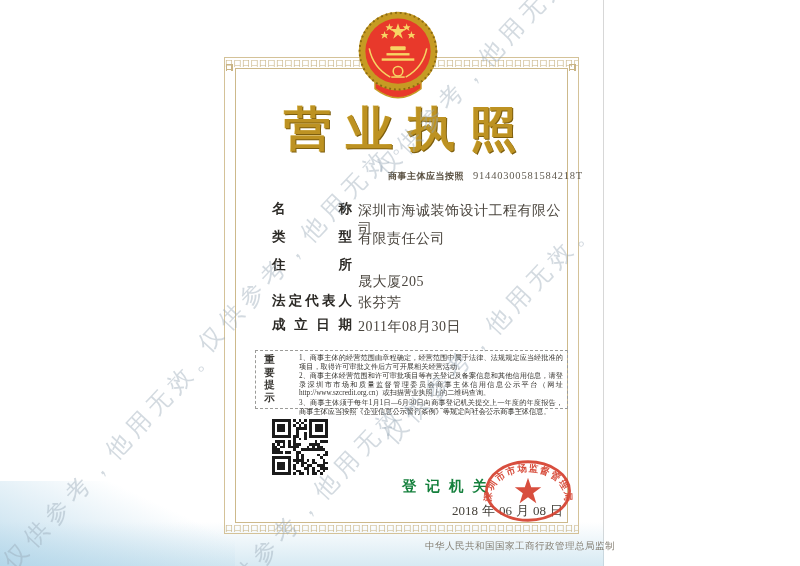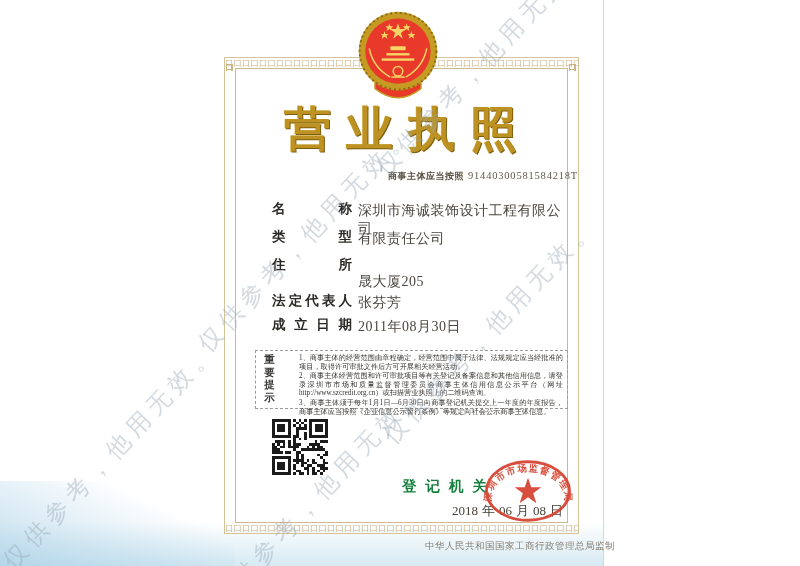--- a/index.html
+++ b/index.html
@@ -28,21 +28,21 @@
   .emblem{position:absolute;left:350px;top:8px;width:96px;height:94px;}
 
   
   .title{position:absolute;left:224px;top:98px;width:353px;text-align:center;
          font-size:47px;font-weight:bold;letter-spacing:15px;text-indent:15px;
          color:#bd9222;text-shadow:1px 1px 0 #7d5e0e, -0.5px -0.5px 0 #e8cf7a;}
 
   
   .credit{position:absolute;left:388px;top:165px;white-space:nowrap;}
   .credit-label{font-weight:bold;font-size:9px;color:#584f40;letter-spacing:0.5px;}
-  .credit-value{font-size:10.5px;color:#5f594e;letter-spacing:0.8px;}
+  .credit-value{font-size:10.5px;color:#5f594e;letter-spacing:0.8px;margin-left:5px;}
 
   
   .f-label{position:absolute;left:272px;width:80px;font-size:13.5px;font-weight:bold;color:#2c2a26;
            text-align:justify;text-align-last:justify;}
   .f-value{position:absolute;left:358px;width:208px;font-size:14px;color:#4b463f;letter-spacing:0.5px;}
 
   
   .notice{position:absolute;left:255px;top:350px;width:311px;height:57px;border:1px dashed #9b9b98;}
   .notice-label{position:absolute;left:7px;top:3px;width:13px;font-size:10.5px;font-weight:bold;
                 color:#3a3834;line-height:12.6px;text-align:center;}

